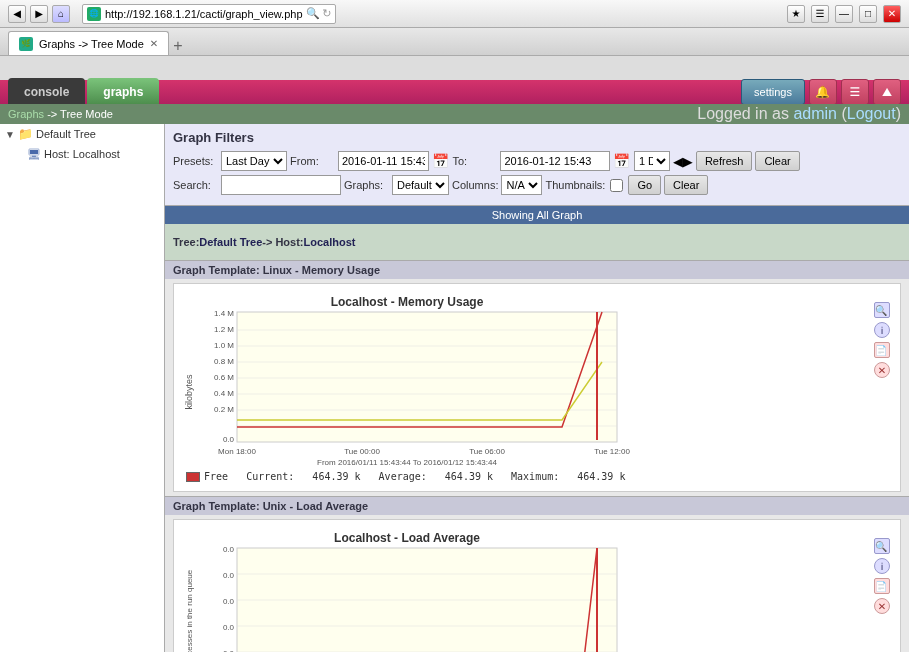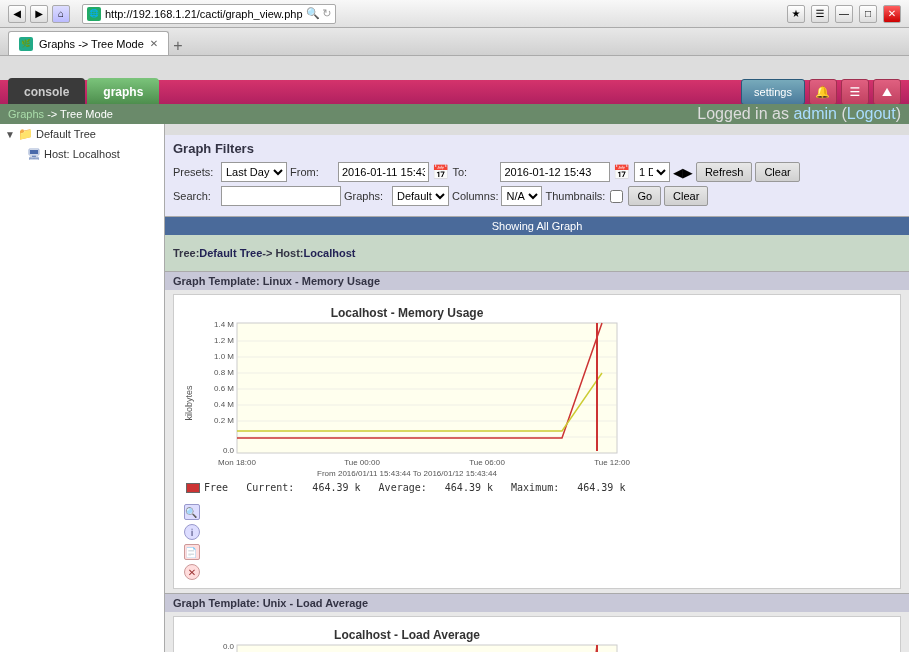--- a/index.html
+++ b/index.html
@@ -47,21 +47,21 @@
     .sidebar { width: 165px; background: white; border-right: 1px solid #aaa; overflow-y: auto; font-size: 11px; }
     .sidebar-tree-item { display: flex; align-items: center; padding: 2px 4px; cursor: pointer; }
     .tree-toggle { width: 12px; height: 12px; display: flex; align-items: center; justify-content: center; font-size: 10px; color: #555; }
     .tree-icon { width: 16px; height: 16px; margin: 0 2px; display: flex; align-items: center; justify-content: center; }
     .folder-icon { color: #d4a030; font-size: 12px; }
     .host-icon { color: #4a6aaa; font-size: 11px; }
     .tree-label { color: #333; }
     .sidebar-child { padding-left: 20px; }
 
     
-    .content-area { flex: 1; background: #e8e8e8; overflow-y: auto; margin-top: 11px; }
+    .content-area { flex: 1; background: #e8e8e8; overflow-y: auto; }
 
     
     .graph-filters { background: #e8e8f8; border-bottom: 1px solid #aaa; padding: 6px 8px; }
     .filters-title { font-size: 13px; font-weight: bold; color: #334; margin-bottom: 6px; }
     .filter-row { display: flex; align-items: center; gap: 3px; margin-bottom: 4px; flex-wrap: wrap; }
     .filter-label { color: #333; font-size: 11px; min-width: 45px; }
     .filter-input { height: 20px; border: 1px solid #999; padding: 0 3px; font-size: 11px; background: white; }
     .filter-select { height: 20px; border: 1px solid #999; font-size: 11px; background: white; }
     .filter-btn { height: 20px; padding: 0 8px; background: linear-gradient(to bottom, #e8e8e8, #d0d0d0); border: 1px solid #999; border-radius: 2px; cursor: pointer; font-size: 11px; }
     .filter-checkbox { margin: 0 2px; }
@@ -73,21 +73,21 @@
     .tree-path { background: #c8d8c8; padding: 12px 8px; font-size: 11px; color: #334; font-weight: bold; }
     .tree-path-highlight { color: #225; }
 
     
     .graph-template-header { background: #c8c8d8; padding: 3px 8px; font-size: 11px; color: #334; font-weight: bold; border-top: 1px solid #aaa; }
 
     
     .graph-container { background: white; margin: 4px 8px; padding: 8px; border: 1px solid #ccc; position: relative; }
 
     
-    .graph-svg-wrapper { display: flex; flex-direction: column; }
+    .graph-svg-wrapper { display: flex; }
     .graph-main { flex: 1; }
     .graph-side-icons { width: 20px; display: flex; flex-direction: column; align-items: center; gap: 4px; padding-top: 10px; }
     .graph-side-icon { width: 16px; height: 16px; border-radius: 2px; display: flex; align-items: center; justify-content: center; font-size: 10px; cursor: pointer; }
     .icon-zoom { background: #ddf; border: 1px solid #99c; color: #336; }
     .icon-info { background: #ddf; border: 1px solid #99c; color: #336; border-radius: 50%; }
     .icon-script { background: #fdd; border: 1px solid #c99; color: #633; }
     .icon-del { background: #fdd; border: 1px solid #c99; color: #933; border-radius: 50%; }
 
     
     .graph-legend { font-size: 10px; font-family: monospace; color: #333; margin-top: 4px; padding: 0 4px; }

